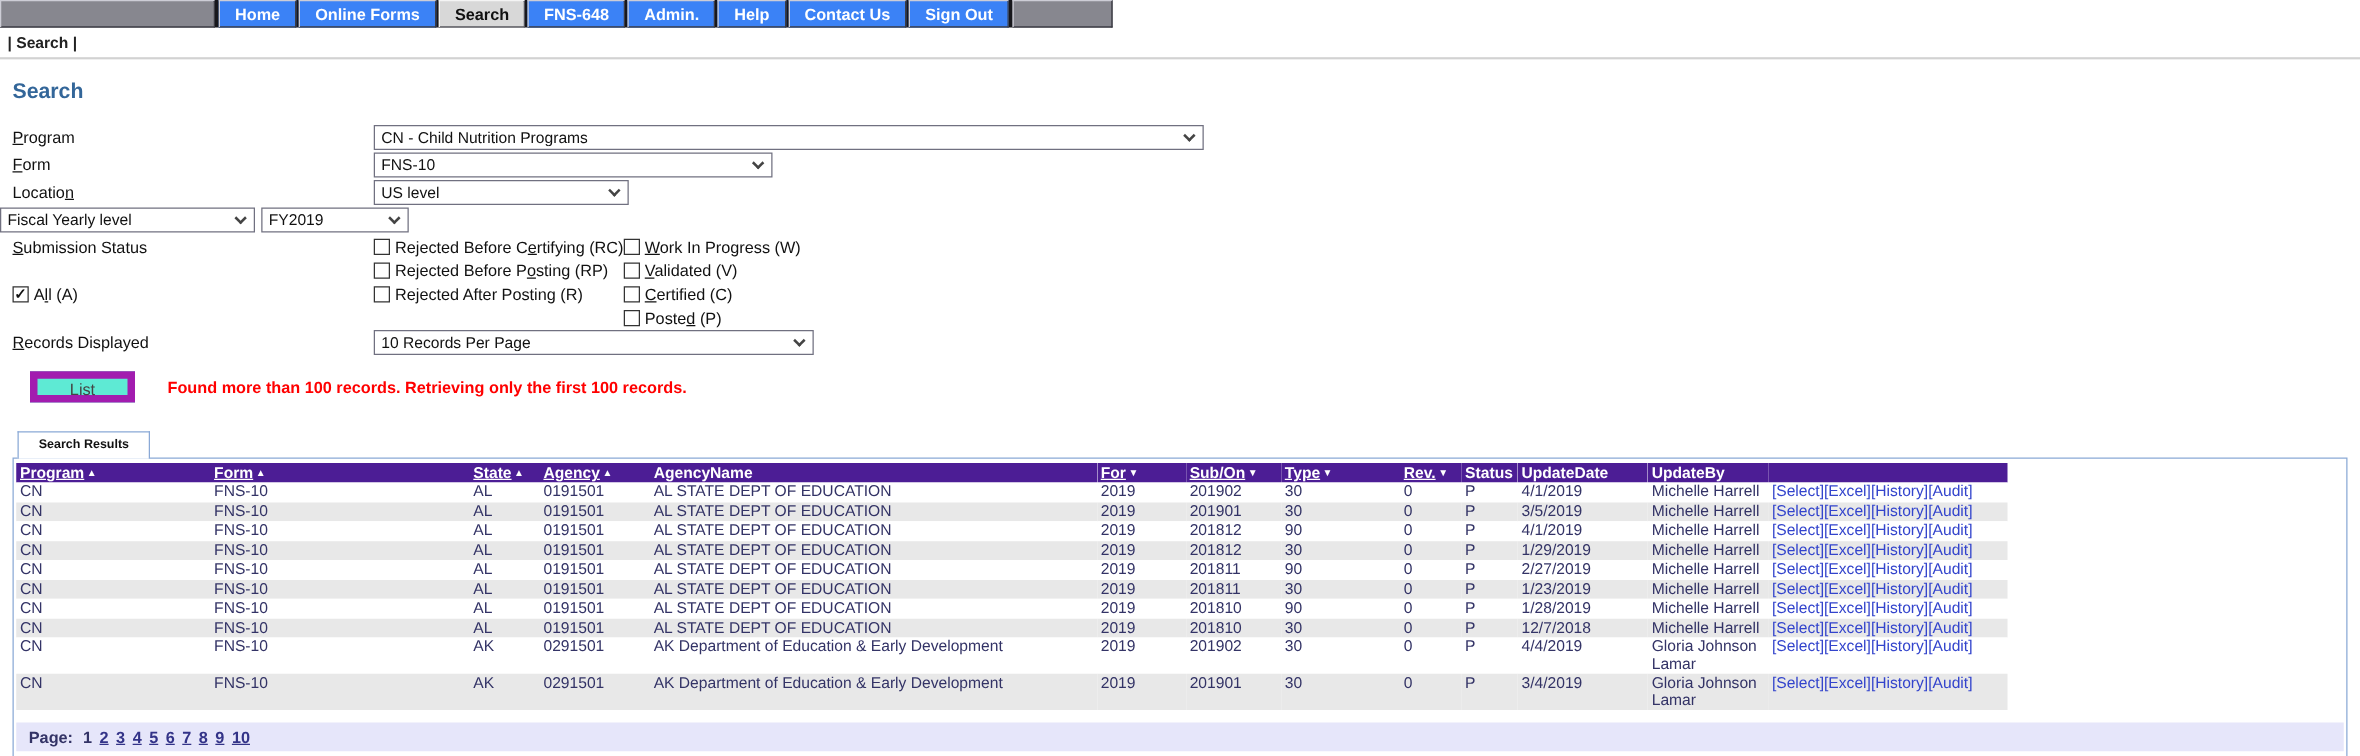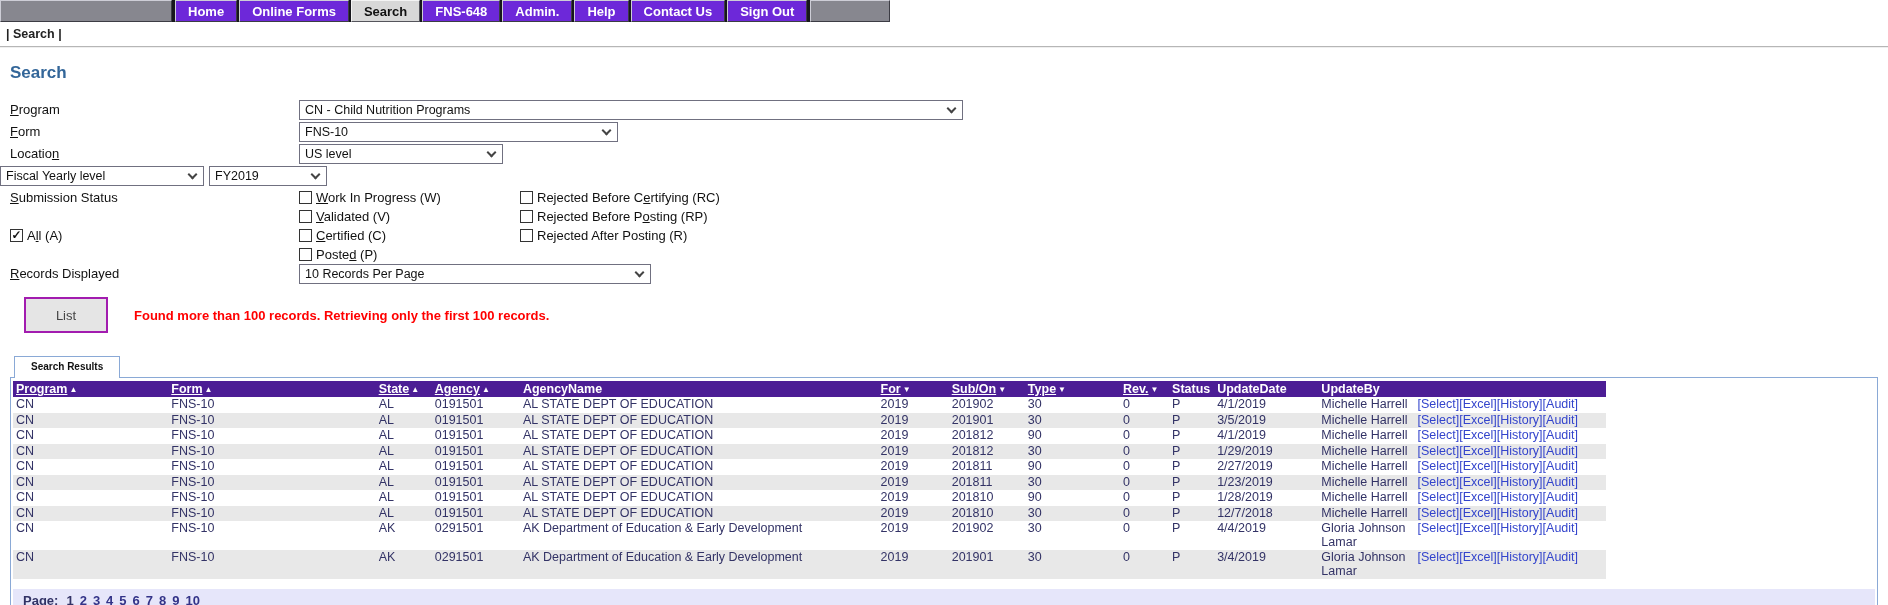--- a/index.html
+++ b/index.html
@@ -6,21 +6,21 @@
   html,body { margin:0; padding:0; }
   body { width:1888px; height:605px; background:#fff; overflow:hidden;
          font-family:"Liberation Sans", sans-serif; color:#111; }
 
   
   .navbar { display:flex; align-items:stretch; height:22px; width:890px; background:#17171c; }
   .nav-filler { background:#87878f; border:1px solid; border-color:#cdcdd6 #3c3c44 #3c3c44 #cdcdd6; }
   .nav-filler.left { width:172px; margin-right:2px; }
   .nav-filler.right { flex:1; margin-left:2px; }
   #nav-tabs { display:flex; }
-  .nav-tab { margin:0 1px; padding:2px 12px 0; background:#6d28d9; color:#fff; font-weight:bold;
+  .nav-tab { margin:0 1px; padding:2px 12px 0; background:#3b82f6; color:#fff; font-weight:bold;
              font-size:13px; line-height:17px; white-space:nowrap; cursor:pointer;
              border:1px solid; border-color:#cdcdd6 #3c3c44 #3c3c44 #cdcdd6; }
   .nav-tab.active { background:#d8d8d8; color:#111; border-color:#f4f4f4 #55555c #55555c #f4f4f4; }
 
   
   .breadcrumb-bar { padding:5px 6px 5px; font-size:12.5px; font-weight:bold; color:#222; }
   .divider { border:none; border-top:1px solid #b6b6b6; border-bottom:1px solid #efefef; margin:0; }
 
   .page-title { margin:15px 0 0 10px; font-size:17px; font-weight:bold; color:#336699; }
 
@@ -40,21 +40,21 @@
   #all-cb-slot { margin-top:19px; }
   .cb-col { display:flex; flex-direction:column; }
   #cb-col1 { width:221px; }
   .cb-item { display:flex; align-items:center; height:19px; cursor:default; }
   .cbx { width:13px; height:13px; border:1px solid #333; background:#fff; margin-right:4px; flex:none;
          display:inline-flex; align-items:center; justify-content:center; }
   .cbx .check { font-size:12px; line-height:1; font-weight:bold; color:#111; margin-top:-1px; }
   .cb-label { white-space:nowrap; }
 
   .list-row { margin-top:13px; display:flex; align-items:center; }
-  .list-btn { margin-left:24px; width:84px; height:36px; background:#e5e5e5; border:2px solid #a21caf;
+  .list-btn { margin-left:24px; width:84px; height:25px; background:#5eead4; border:6px solid #a21caf;
               color:#444; font-size:13px; font-family:"Liberation Sans", sans-serif; cursor:pointer; }
   .error-msg { margin-left:26px; color:#ff0000; font-weight:bold; font-size:13px; }
 
   
   .results-wrap { margin:22px 10px 0; }
   .tab { display:inline-block; margin-left:4px; position:relative; top:1px; z-index:2; background:#fff;
          border:1px solid #8aa9d6; border-bottom:none; padding:4px 16px 6px; font-weight:bold;
          font-size:10px; color:#111; }
   .panel { border:1px solid #8aa9d6; background:#fff; padding:3px 0 4px; position:relative; z-index:1; }
 
@@ -144,50 +144,50 @@
       <div><span></span><u>S</u><span>ubmission Status</span></div>
       <div id="all-cb-slot">
           <div class="cb-item">
             <span class="cbx">
               <span class="check">✓</span>
             </span>
             <span class="cb-label">A<u>l</u>l (A)</span>
           </div>
         </div>
     </div>
+    <div class="cb-col" id="cb-col2">
+        <div class="cb-item">
+          <span class="cbx"></span>
+          <span class="cb-label">Rejected Before C<u>e</u>rtifying (RC)</span>
+        </div>
+        <div class="cb-item">
+          <span class="cbx"></span>
+          <span class="cb-label">Rejected Before P<u>o</u>sting (RP)</span>
+        </div>
+        <div class="cb-item">
+          <span class="cbx"></span>
+          <span class="cb-label">Rejected After Posting (R)</span>
+        </div>
+      </div>
     <div class="cb-col" id="cb-col1">
         <div class="cb-item">
           <span class="cbx"></span>
           <span class="cb-label"><u>W</u>ork In Progress (W)</span>
         </div>
         <div class="cb-item">
           <span class="cbx"></span>
           <span class="cb-label"><u>V</u>alidated (V)</span>
         </div>
         <div class="cb-item">
           <span class="cbx"></span>
           <span class="cb-label"><u>C</u>ertified (C)</span>
         </div>
         <div class="cb-item">
           <span class="cbx"></span>
           <span class="cb-label">Poste<u>d</u> (P)</span>
-        </div>
-      </div>
-    <div class="cb-col" id="cb-col2">
-        <div class="cb-item">
-          <span class="cbx"></span>
-          <span class="cb-label">Rejected Before C<u>e</u>rtifying (RC)</span>
-        </div>
-        <div class="cb-item">
-          <span class="cbx"></span>
-          <span class="cb-label">Rejected Before P<u>o</u>sting (RP)</span>
-        </div>
-        <div class="cb-item">
-          <span class="cbx"></span>
-          <span class="cb-label">Rejected After Posting (R)</span>
         </div>
       </div>
   </div>
 
   <div class="frow">
     <div class="flabel"><span></span><u>R</u><span>ecords Displayed</span></div>
     <div class="select" style="width:352px">
       <span class="sel-val">10 Records Per Page</span>
       <span class="chev"></span>
     </div>

